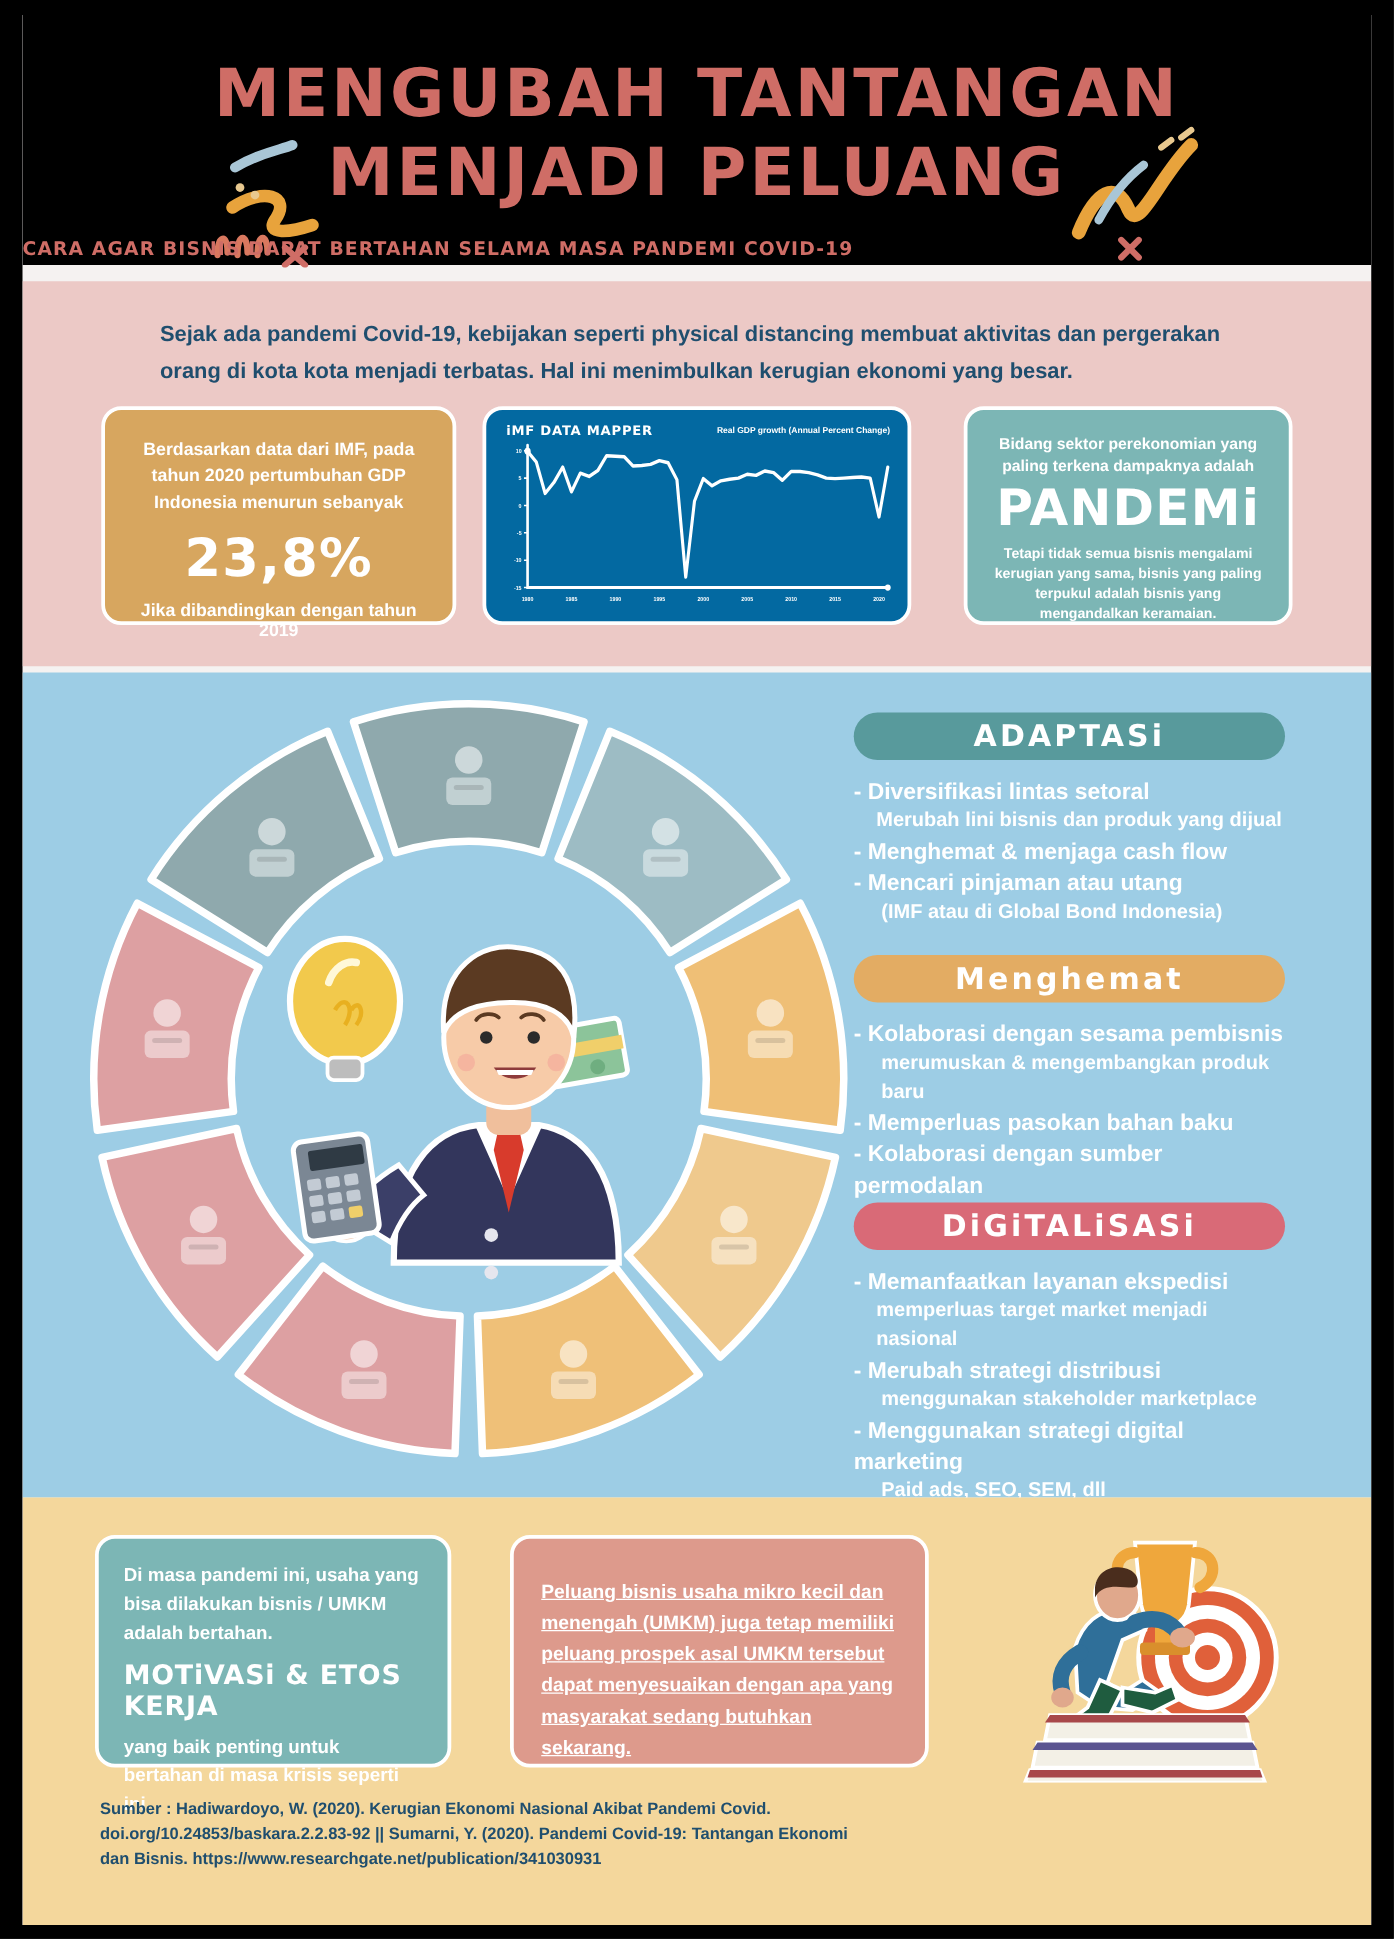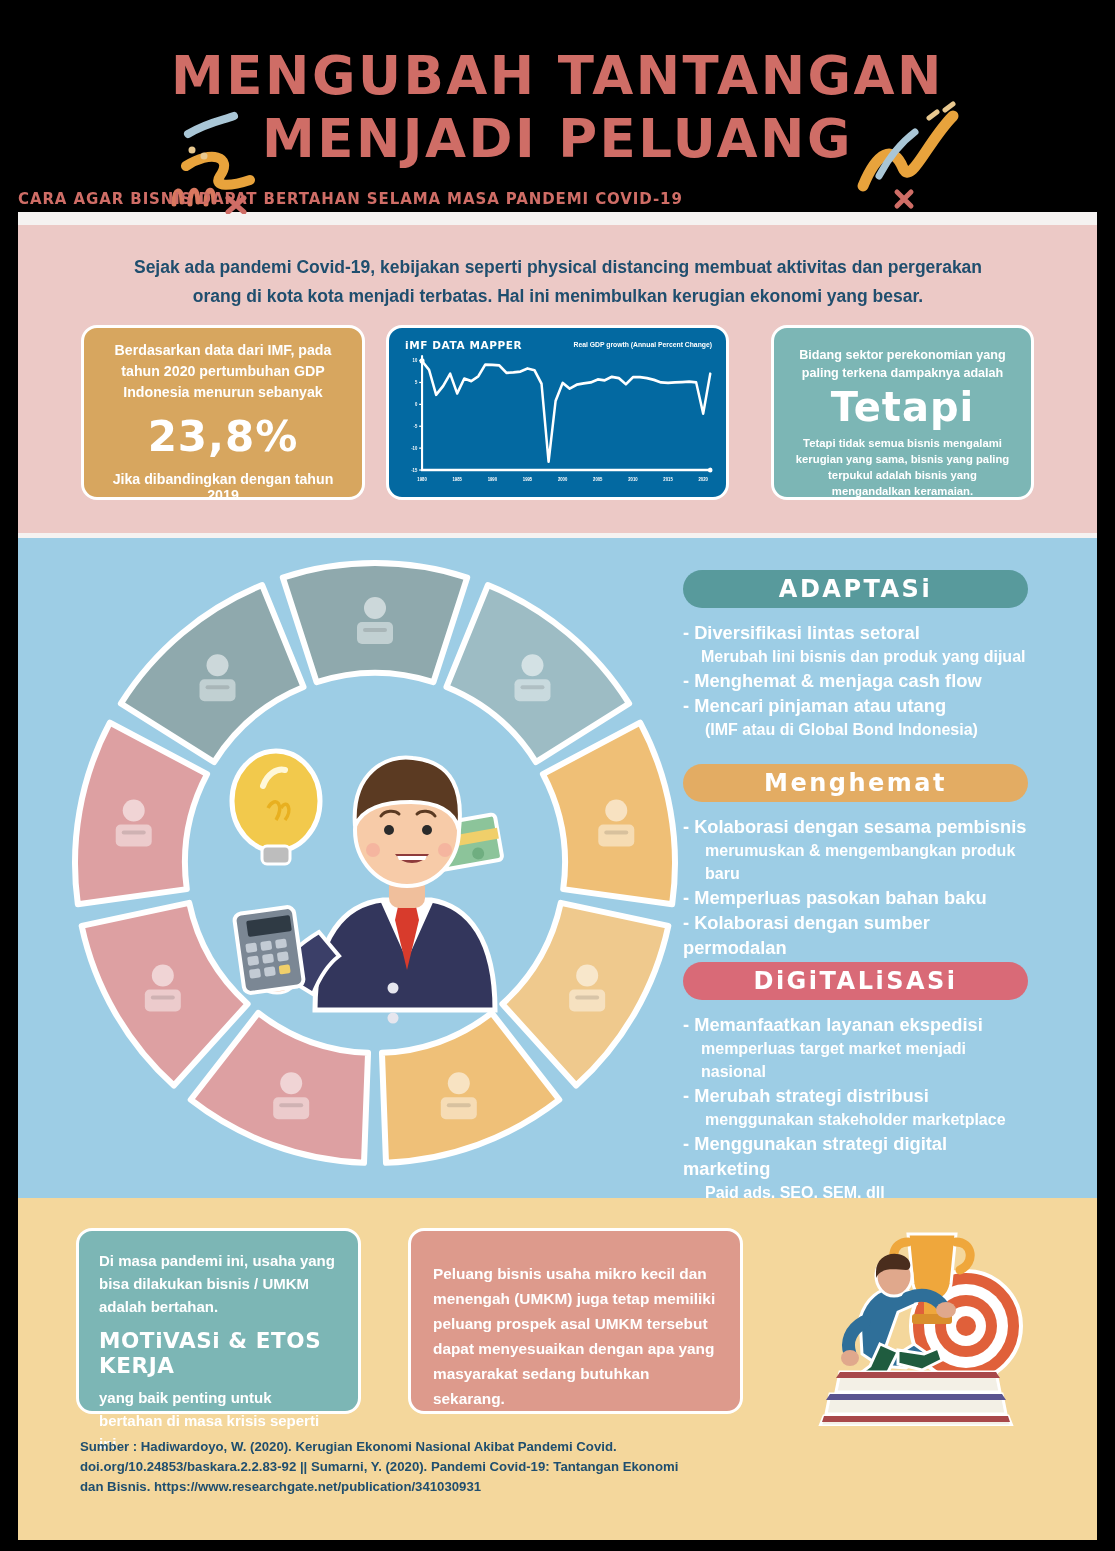--- a/index.html
+++ b/index.html
@@ -44,37 +44,37 @@
   }
   .doodle { position: absolute; }
 
   
   .band-pink {
     position: absolute; left: 0; top: 213px; width: 100%; height: 308px;
     background: #ecc9c6;
   }
   .intro {
     position: absolute; left: 110px; top: 28px; width: 860px;
-    text-align: center;
+    text-align: left;
     font-size: 17.5px;
     font-weight: bold;
     line-height: 29px;
     color: #1f4e6e;
   }
   .card {
     position: absolute;
     border-radius: 16px;
     border: 3px solid #ffffff;
   }
   .card-inner { position: absolute; inset: 0; padding: 12px 14px; }
 
   #card-gdp { left: 63px; top: 100px; width: 284px; height: 175px; background: #d7a65f; }
   #card-gdp .t1 {
     font-size: 14.2px; color: #fff; text-align: center; font-weight: bold;
-    line-height: 21px; 
+    line-height: 21px; margin-top: 10px;
   }
   #card-gdp .big {
     font-family: "DejaVu Sans", sans-serif;
     font-size: 42px; font-weight: bold; color: #fff; text-align: center;
     margin-top: 9px; letter-spacing: 1px;
   }
   #card-gdp .t2 {
     font-size: 14.2px; color: #fff; text-align: center; font-weight: bold;
     margin-top: 10px;
   }
@@ -154,20 +154,21 @@
     font-size: 21.5px; font-weight: bold; color: #fff;
     letter-spacing: 0.6px; margin: 10px 0 8px;
   }
   #card-peluang {
     position: absolute; left: 390px; top: 30px; width: 335px; height: 186px;
     background: #dd9a8c;
   }
   #card-peluang .p {
     font-size: 15.4px; color: #fff; font-weight: bold; line-height: 25px;
     margin-top: 14px;
+    text-decoration: underline;
   }
   .trophy { position: absolute; left: 770px; top: 28px; width: 270px; height: 200px; }
   .trophy svg { width: 100%; height: 100%; display: block; }
 
   .source {
     position: absolute; left: 62px; top: 239px; width: 700px;
     font-size: 13.2px; font-weight: bold; color: #1f4e6e; line-height: 20px;
   }
 </style>
 </head>
@@ -243,21 +244,21 @@
               <path d="M24,8.569230769230767 L31.317073170731707,16.876923076923077 L38.63414634146341,40.55384615384616 L45.951219512195124,32.246153846153845 L53.26829268292683,20.615384615384617 L60.58536585365854,39.30769230769231 L67.90243902439025,25.184615384615384 L75.21951219512195,27.676923076923078 L82.53658536585365,23.107692307692307 L89.85365853658537,11.892307692307694 L97.17073170731707,12.307692307692308 L104.48780487804879,12.723076923076922 L111.80487804878048,19.784615384615382 L119.1219512195122,19.369230769230768 L126.43902439024392,18.53846153846154 L133.7560975609756,15.630769230769234 L141.0731707317073,17.292307692307695 L148.390243902439,30.16923076923077 L155.70731707317074,104.10769230769232 L163.02439024390245,46.36923076923077 L170.34146341463415,29.338461538461537 L177.65853658536585,34.738461538461536 L184.97560975609758,31 L192.2926829268293,29.753846153846155 L199.60975609756096,28.923076923076923 L206.9268292682927,26.015384615384615 L214.2439024390244,26.846153846153847 L221.5609756097561,23.52307692307692 L228.87804878048783,24.76923076923077 L236.1951219512195,30.584615384615386 L243.5121951219512,23.938461538461535 L250.82926829268294,23.938461538461535 L258.1463414634146,24.76923076923077 L265.4634146341464,26.430769230769233 L272.780487804878,28.923076923076923 L280.0975609756097,29.338461538461537 L287.4146341463415,28.923076923076923 L294.7317073170732,28.50769230769231 L302.0487804878049,28.092307692307692 L309.3658536585366,28.923076923076923 L316.6829268292683,58.41538461538461 L324,20.615384615384617" stroke="#ffffff" stroke-width="2.6" fill="none" stroke-linejoin="round" stroke-linecap="round"></path>
               <circle cx="24" cy="8.569230769230767" r="2.6" fill="#fff"></circle>
             </svg>
         </div>
       </div>
     </div>
 
     <div class="card" id="card-bisnis">
       <div class="card-inner">
         <div class="t1">Bidang sektor perekonomian yang paling terkena dampaknya adalah</div>
-        <div class="big">Tetapi</div>
+        <div class="big">PANDEMi</div>
         <div class="t2">Tetapi tidak semua bisnis mengalami kerugian yang sama, bisnis yang paling terpukul adalah bisnis yang  mengandalkan keramaian.</div>
       </div>
     </div>
   </div>
 
   <div class="band-blue">
 
     <div class="wheel">
       <svg viewBox="0 0 625 620">
         <defs>

